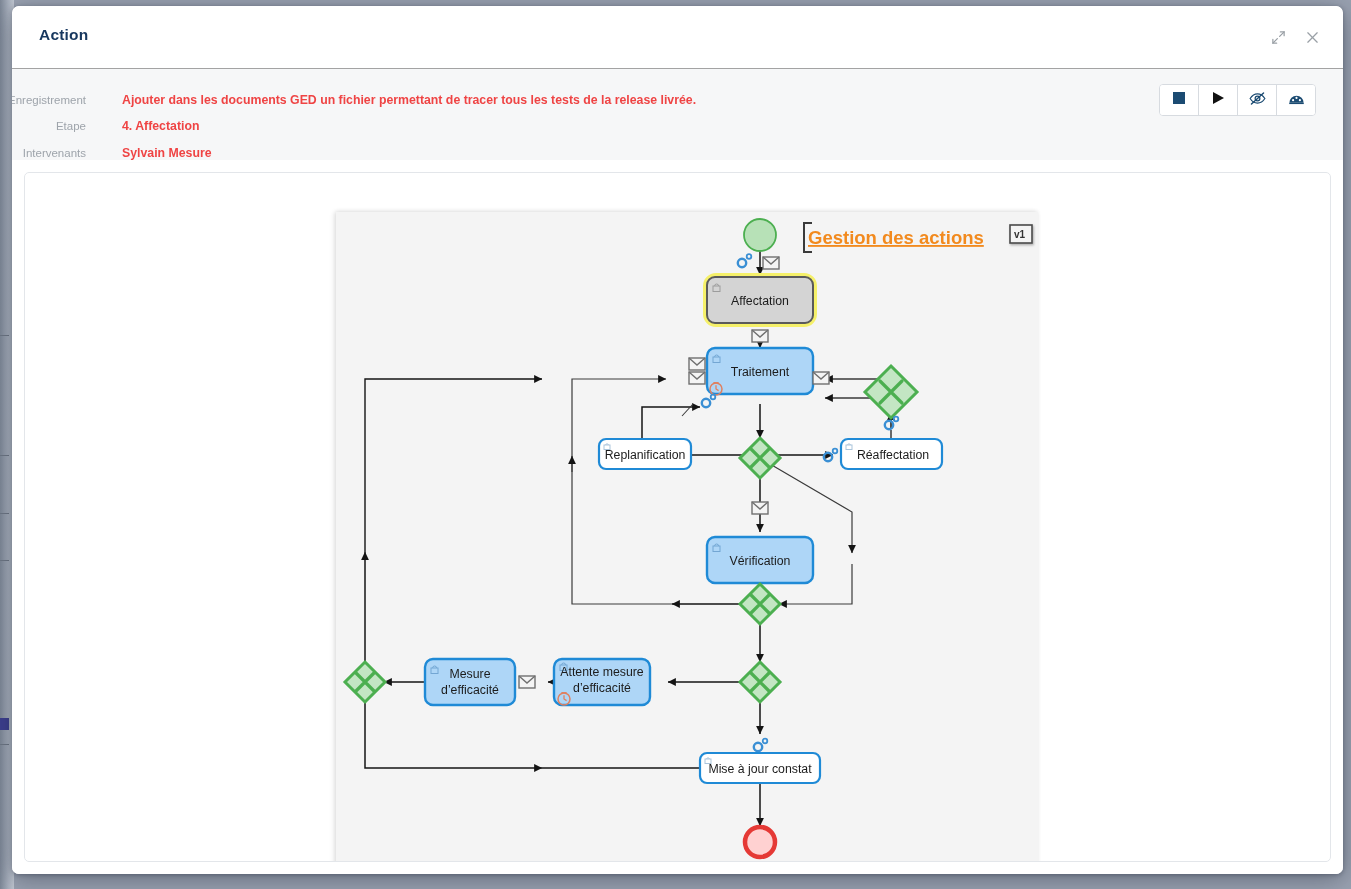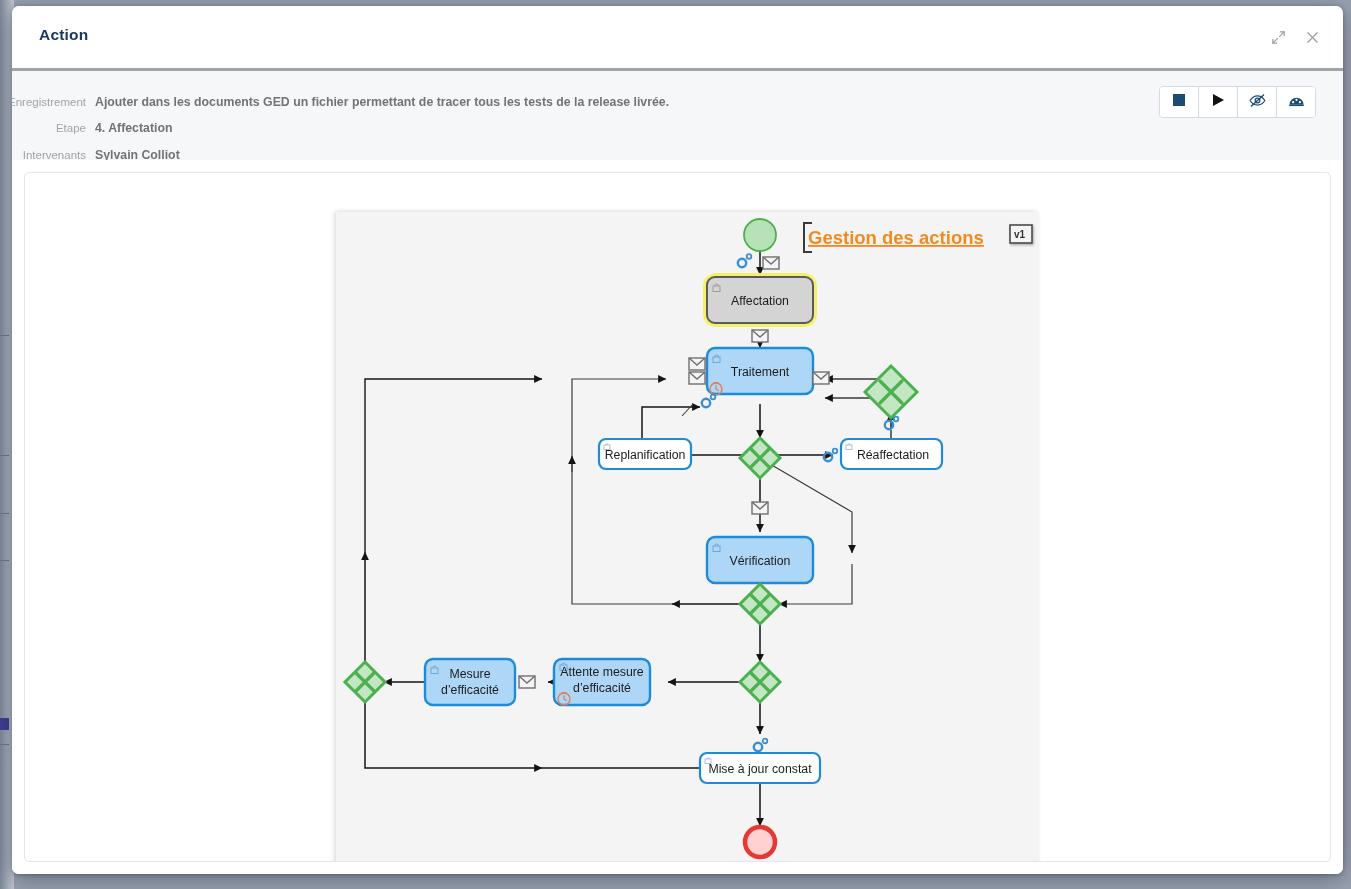--- a/index.html
+++ b/index.html
@@ -34,21 +34,21 @@
     border-radius: 7px;
     box-shadow: 0 5px 26px rgba(20,28,45,.40), 0 1px 4px rgba(20,28,45,.30);
     overflow: hidden;
   }
 
   
   #titlebar {
     position: relative;
     height: 62px;
     background: #ffffff;
-    border-bottom: 3px solid #a3a3a3;
+    border-bottom: 1px solid #a3a3a3;
     border-radius: 7px 7px 0 0;
   }
   #titlebar .title {
     position: absolute; left: 27px; top: 20px;
     font-size: 15.5px; font-weight: bold; color: #17375e;
     letter-spacing: .2px;
   }
   #titlebar .winbtns {
     position: absolute; right: 16px; top: 16px;
     display: flex; gap: 4px; align-items: center;
@@ -72,22 +72,23 @@
     display: flex; align-items: baseline;
   }
   .field-label {
     width: 96px; text-align: right;
     font-size: 11.5px; color: #9ea4ab;
     font-weight: normal;
     padding-right: 9px;
     white-space: nowrap;
   }
   .field-value {
-    font-size: 12.3px; color: #737373; font-weight: bold;
+    font-size: 12.3px; color: #ef4444; font-weight: bold;
     white-space: nowrap;
+    margin-left: 27px;
   }
   #row-enr  { left: -22px; top: 24px; }
   #row-etape{ left: -22px; top: 50px; }
   #row-int  { left: -22px; top: 77px; }
 
   
   #actionbar {
     position: absolute; right: 27px; top: 15px;
     display: flex;
     border: 1px solid #d7dbe0;
@@ -190,21 +191,21 @@
       <div class="field-value">Ajouter dans les documents GED un fichier permettant de tracer tous les tests de la release livrée.</div>
     </div>
 
     <div class="field-row" id="row-etape">
       <div class="field-label">Etape</div>
       <div class="field-value">4. Affectation</div>
     </div>
 
     <div class="field-row" id="row-int">
       <div class="field-label">Intervenants</div>
-      <div class="field-value">Sylvain Colliot</div>
+      <div class="field-value">Sylvain Mesure</div>
     </div>
 
     <div id="actionbar">
       <div class="tbbtn">
         <span>
           <svg width="14" height="14" viewBox="0 0 14 14">
               <rect x="1" y="1" width="12" height="12" fill="#1b4b72"></rect>
             </svg>
         </span>
       </div>

